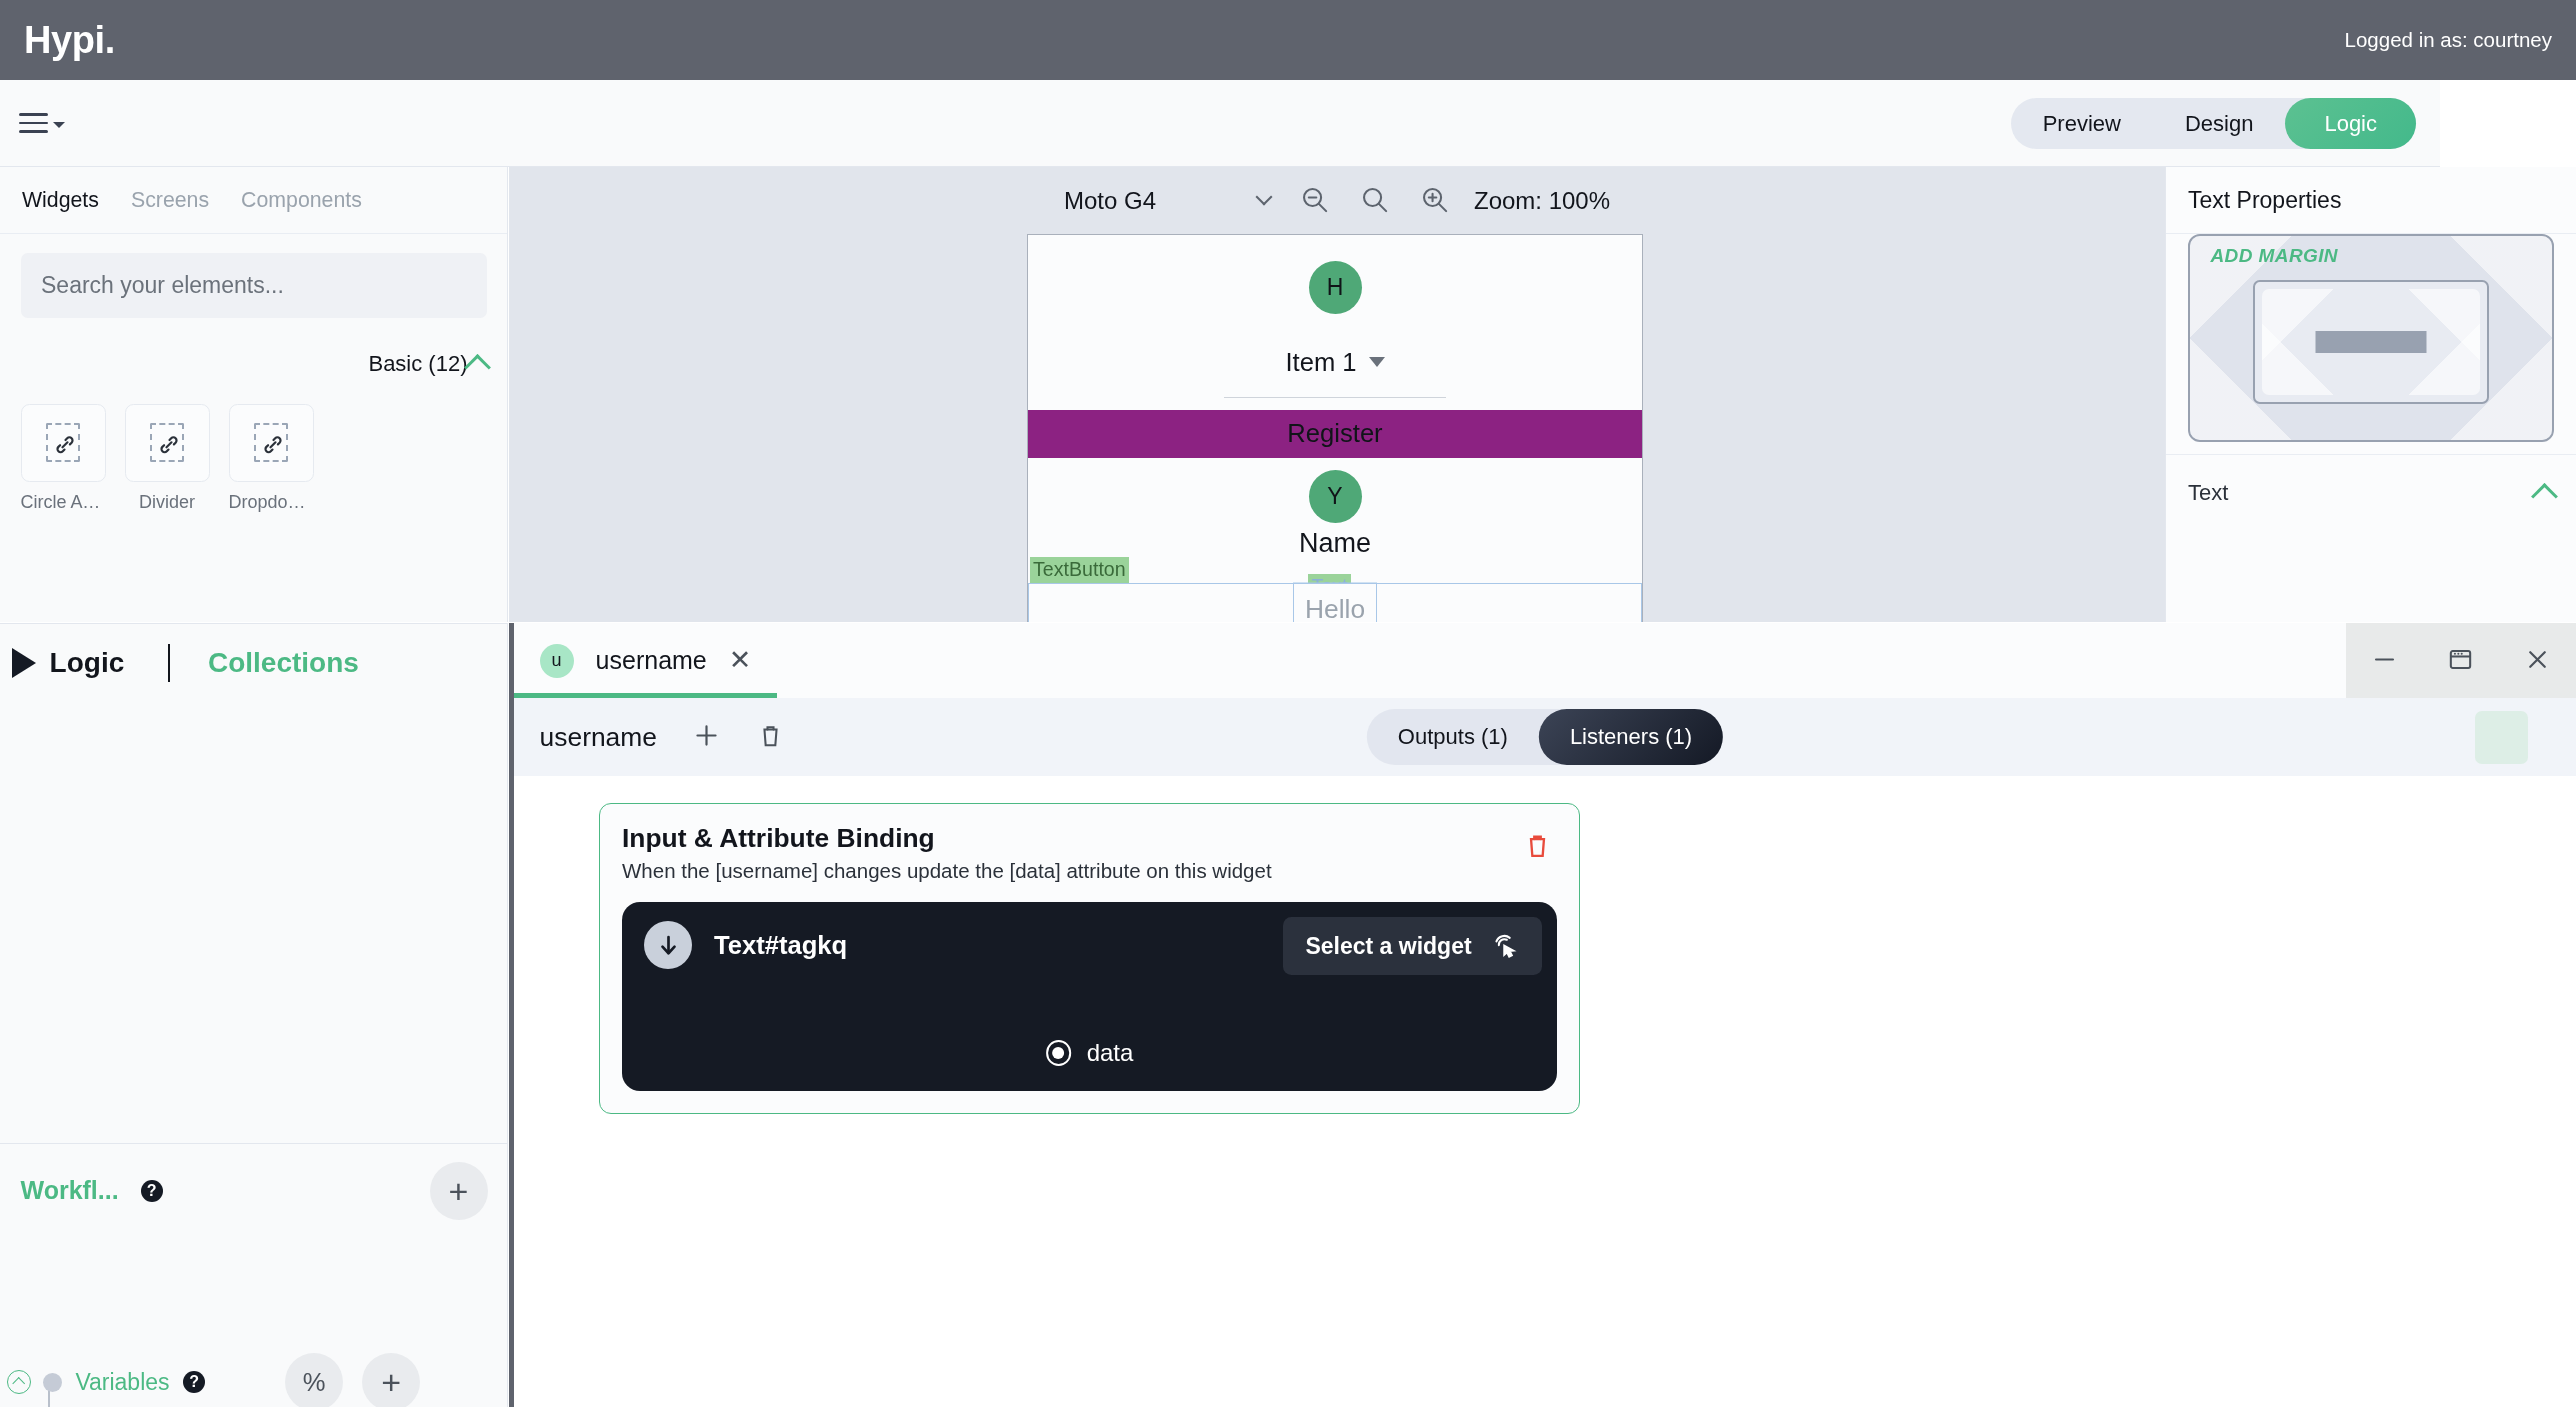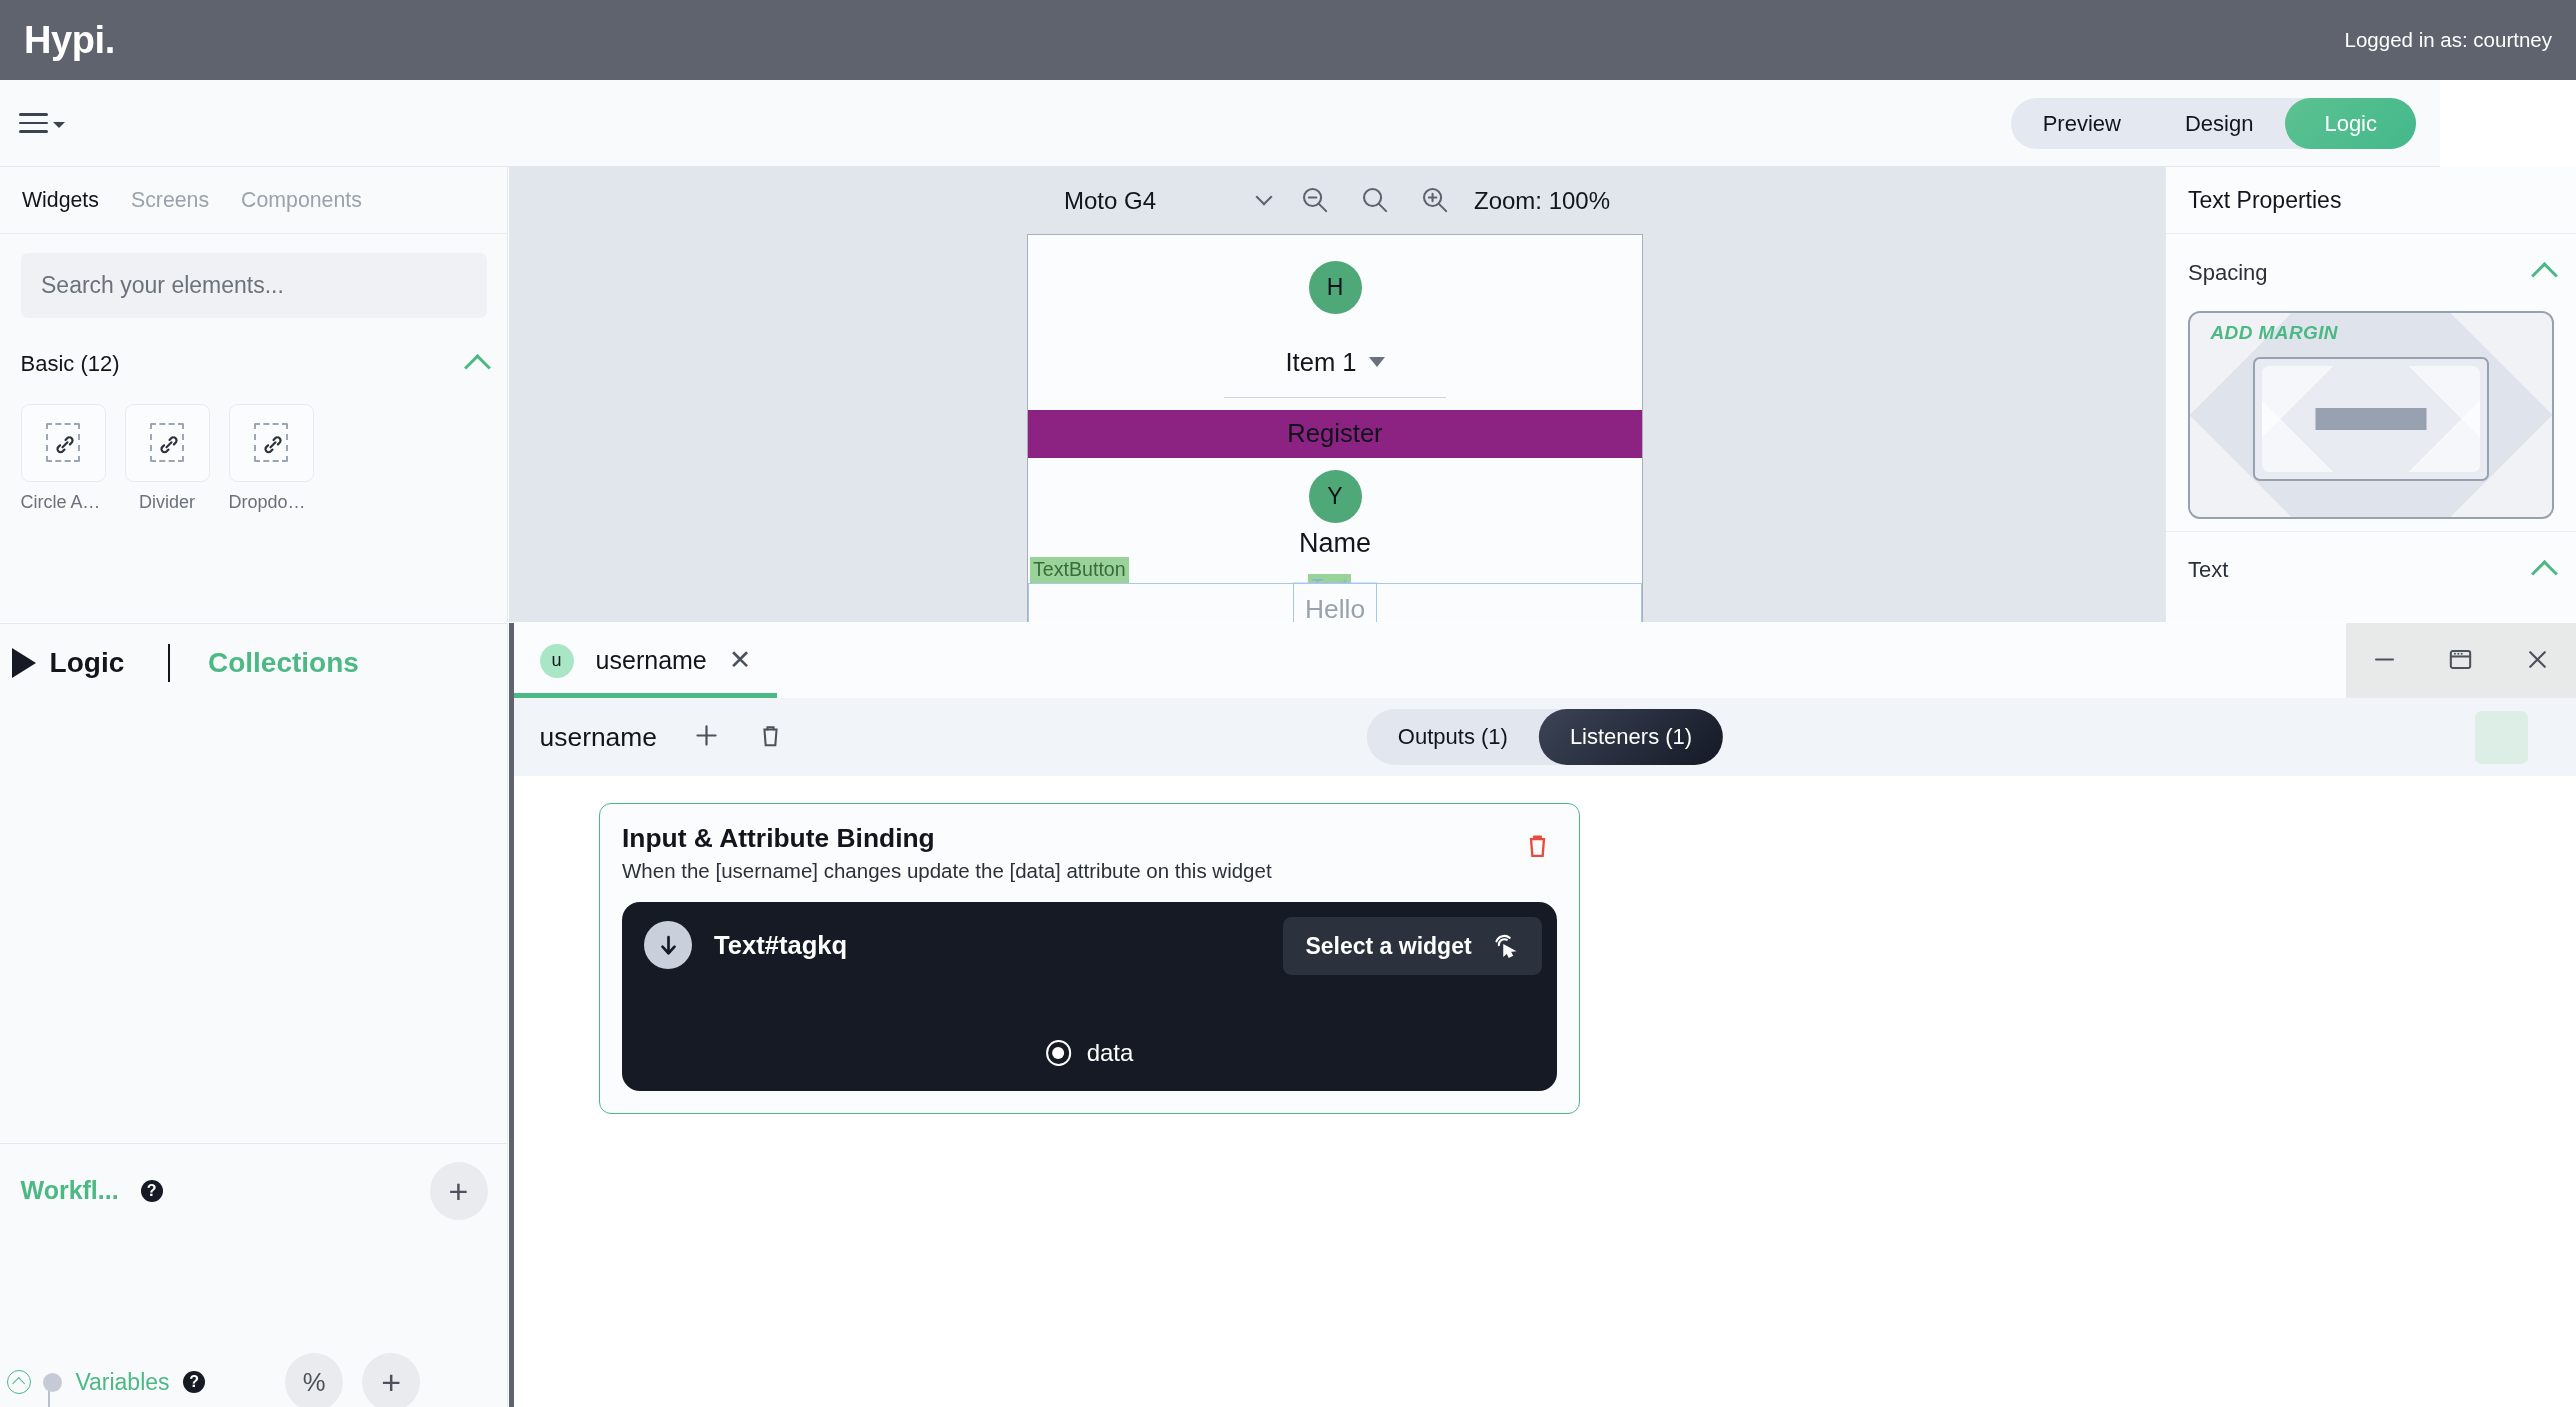--- a/index.html
+++ b/index.html
@@ -64,21 +64,21 @@
     margin: 19px 20.5px 0 20.5px; height: 65px; background: #eff1f5; border-radius: 6.8px;
     display: flex; align-items: center; padding: 0 20.5px;
   }
   .search-box input {
     border: 0; background: transparent; outline: none; width: 100%;
     font-family: "Liberation Sans", sans-serif; font-size: 23px; color: #5d646e;
   }
   .search-box input::placeholder { color: #6b727b; }
   .section-head {
     margin-top: 25.6px; padding: 0 20.5px; height: 41px; display: flex; align-items: center;
-    justify-content: space-between; cursor: pointer;
+    justify-content: flex-end; cursor: pointer;
   }
   .section-head .lbl { font-size: 22px; color: #12151c; }
   .chev-up-green {
     width: 19px; height: 19px; border-left: 3.4px solid #4cb984; border-top: 3.4px solid #4cb984;
     transform: rotate(45deg); margin-bottom: -6.8px;
   }
   .widget-grid { display: flex; gap: 19px; padding: 19px 20.5px 0 20.5px; }
   .wcard { width: 85px; }
   .wcard .box {
     width: 85px; height: 78px; border: 0.9px solid #e6eaf0; border-radius: 8.5px;
@@ -472,24 +472,20 @@
       <div class="tag tag-text">Text</div>
 
       <div class="hello-field">
         <div class="hello-inner">Hello</div>
       </div>
     </div>
   </div>
 
   <div class="rightpanel">
     <div class="rp-title">Text Properties</div>
-    <div class="rp-sect">
-      <span class="lbl">Spacing</span>
-      <span class="chev-up-green"></span>
-    </div>
     <div class="margin-box">
       <div class="bevel" style="left:0;top:0;width:100%;height:100%;
         background:linear-gradient(135deg,rgba(255,255,255,.55) 0 18%,transparent 18%),
                    linear-gradient(225deg,rgba(255,255,255,.55) 0 18%,transparent 18%),
                    linear-gradient(45deg,rgba(255,255,255,.55) 0 18%,transparent 18%),
                    linear-gradient(315deg,rgba(255,255,255,.55) 0 18%,transparent 18%);"></div>
       <div class="add-margin-lbl">ADD MARGIN</div>
       <div class="margin-inner">
         <div class="margin-inner2" style="background:
                linear-gradient(135deg,rgba(255,255,255,.6) 0 22%,transparent 22%),

